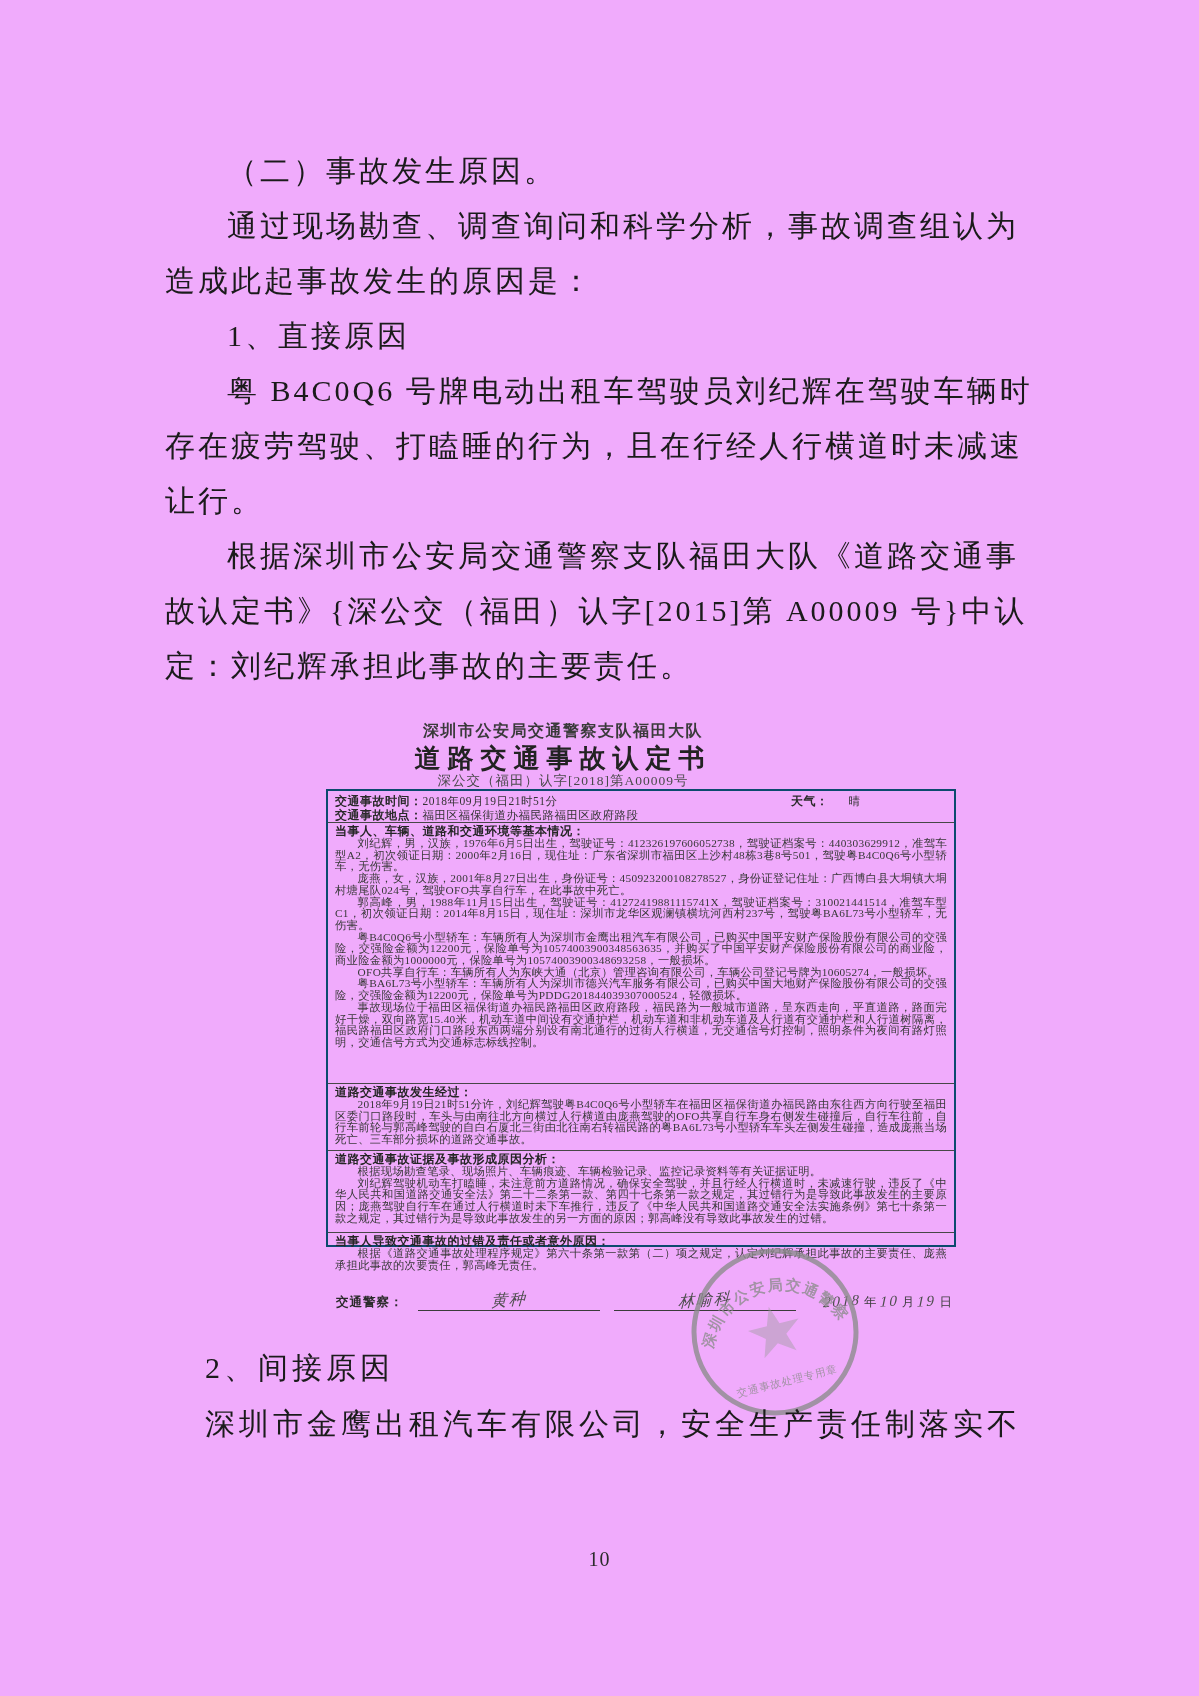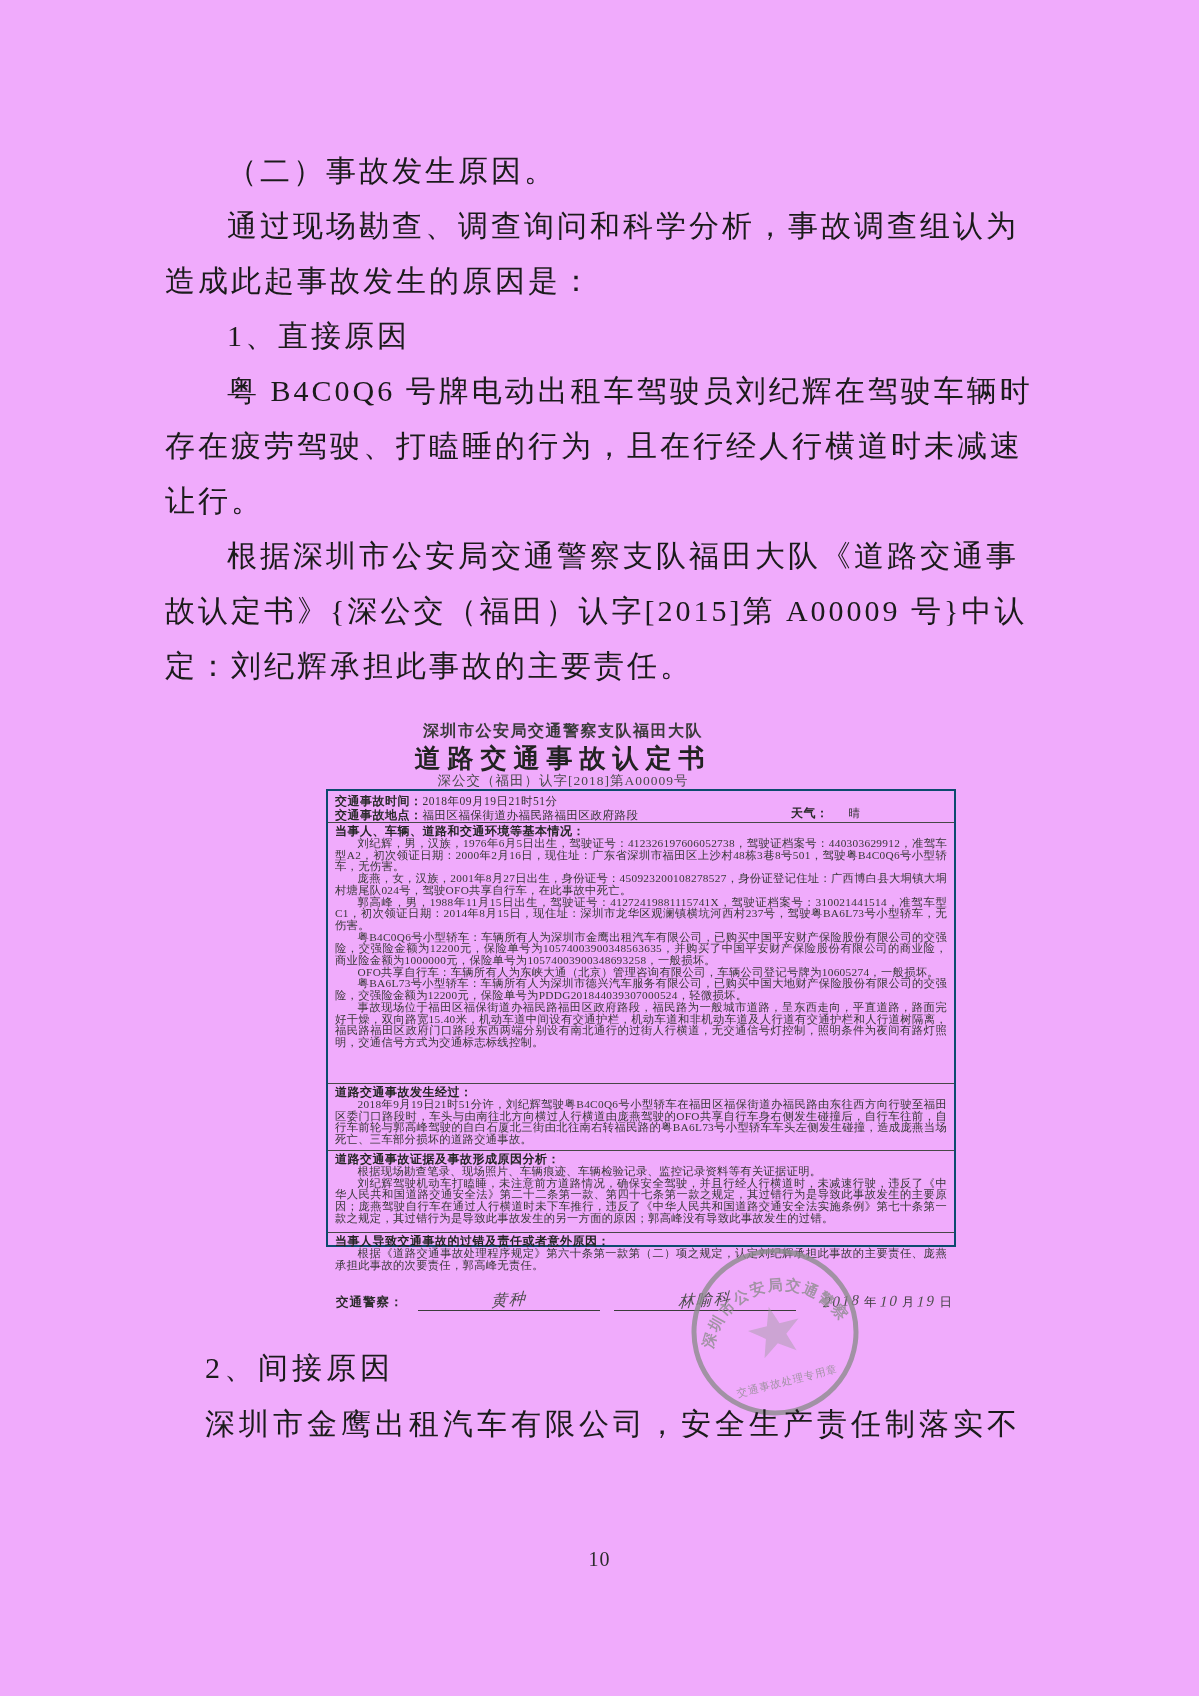--- a/index.html
+++ b/index.html
@@ -40,21 +40,21 @@
   .row{box-sizing:border-box;overflow:hidden;padding:2px 7px 0 7px;}
   .row + .row{border-top:1.5px solid #474747;}
   .r1{height:31px;position:relative;}
   .r2{height:261px;}
   .r3{height:67px;}
   .r4{height:82px;}
   .r5{height:85px;position:relative;}
   .flabel{font-weight:bold;font-size:12px;letter-spacing:0.5px;color:#2a2a2a;}
   .fval{font-size:11.5px;letter-spacing:0.5px;color:#333;}
   .fieldline{height:14px;line-height:14px;white-space:nowrap;overflow:hidden;}
-  .weather{position:absolute;left:463px;top:14px;}
+  .weather{position:absolute;left:463px;top:2px;}
   .sect-head{font-weight:bold;font-size:12px;letter-spacing:0.5px;line-height:13px;color:#252525;}
   .para{
     font-size:11.3px;line-height:11.7px;letter-spacing:0.3px;
     text-align:justify;text-indent:2em;margin:0;color:#383838;
   }
   
   .police-line{position:absolute;left:8px;right:8px;bottom:5px;height:22px;white-space:nowrap;}
   .police-label{font-weight:bold;font-size:12.5px;letter-spacing:1px;color:#2a2a2a;}
   .sig{
     display:inline-block;width:182px;margin-left:14px;

